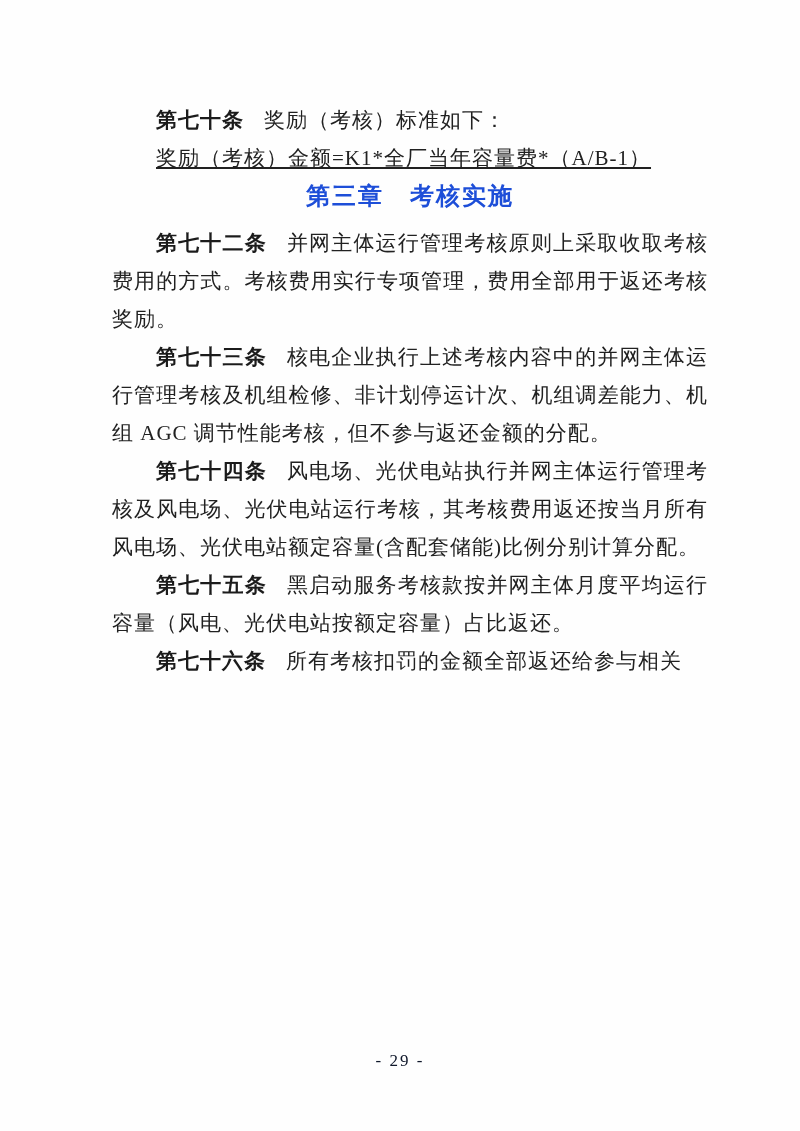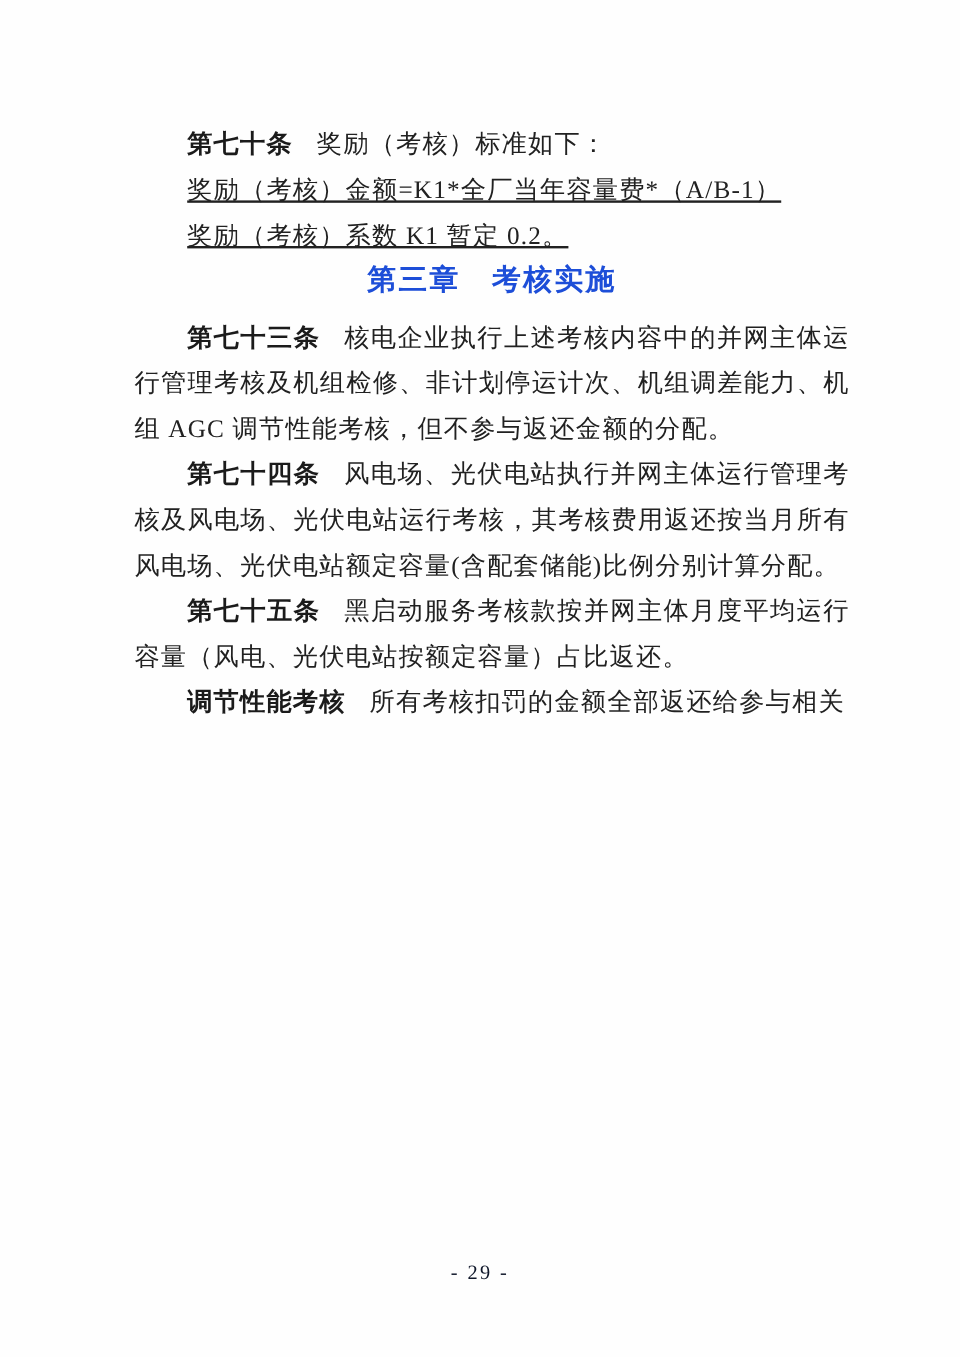--- a/index.html
+++ b/index.html
@@ -79,30 +79,30 @@
 </head>
 <body>
 
 <div class="page">
   <div class="content">
 
     <p class="intro-line"><span class="lead">第七十条</span><span>奖励（考核）标准如下：</span></p>
 
     <p class="formula-line">奖励（考核）金额=K1*全厂当年容量费*（A/B-1）</p>
 
-    <p class="formula-line">奖励（考核）系数 K1 暂定 0.2。</p>
 
     <h2 class="chapter-heading"><span>第三章</span><span class="chapter-gap"></span><span>考核实施</span></h2>
 
 
+    <p class="article-para"><span class="lead">第七十二条</span><span>并网主体运行管理考核原则上采取收取考核费用的方式。考核费用实行专项管理，费用全部用于返还考核奖励。</span></p>
 
     <p class="article-para"><span class="lead">第七十三条</span><span>核电企业执行上述考核内容中的并网主体运行管理考核及机组检修、非计划停运计次、机组调差能力、机组 AGC 调节性能考核，但不参与返还金额的分配。</span></p>
 
     <p class="article-para"><span class="lead">第七十四条</span><span>风电场、光伏电站执行并网主体运行管理考核及风电场、光伏电站运行考核，其考核费用返还按当月所有风电场、光伏电站额定容量(含配套储能)比例分别计算分配。</span></p>
 
     <p class="article-para"><span class="lead">第七十五条</span><span>黑启动服务考核款按并网主体月度平均运行容量（风电、光伏电站按额定容量）占比返还。</span></p>
 
-    <p class="article-para"><span class="lead">调节性能考核</span><span>所有考核扣罚的金额全部返还给参与相关</span></p>
+    <p class="article-para"><span class="lead">第七十六条</span><span>所有考核扣罚的金额全部返还给参与相关</span></p>
 
   </div>
 
   <div class="footer"><span>- 29 -</span></div>
 </div>
 
 </body></html>

